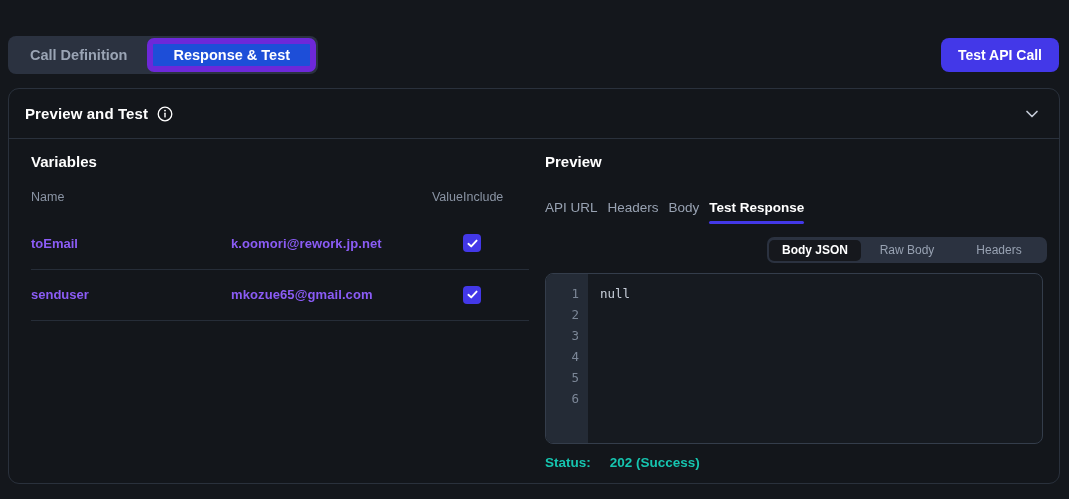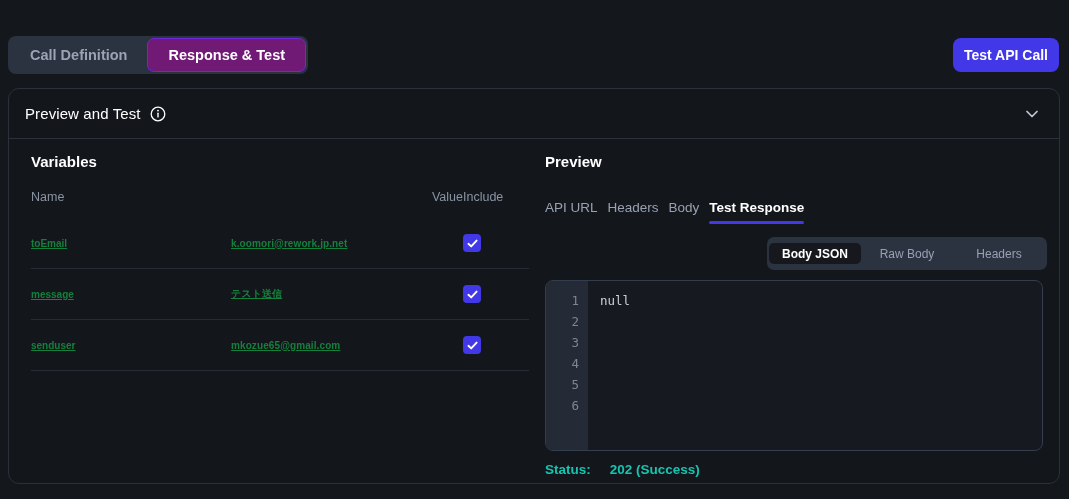--- a/index.html
+++ b/index.html
@@ -36,30 +36,30 @@
     padding: 0 20px;
     display: flex; align-items: center; justify-content: center;
     font-size: 14.5px;
     font-weight: bold;
     border-radius: 7px;
     white-space: nowrap;
     cursor: pointer;
   }
   .tab-switch .seg.inactive { color: #9aa4b4; font-weight: bold; }
   .tab-switch .seg.active {
-    background: #701a75;
-    color: #ffffff;
-    border: 1px solid #6d28d9;
+    background: #1d4ed8;
+    color: #ffffff;
+    border: 6px solid #6d28d9;
   }
 
   .test-api-btn {
     position: absolute;
     right: 10px; top: 22px;
     height: 34px;
-    padding: 0 11px;
+    padding: 0 17px;
     background: #4338e8;
     color: #ffffff;
     font-size: 14px;
     font-weight: bold;
     border: none;
     border-radius: 8px;
     display: flex; align-items: center; justify-content: center;
     cursor: pointer;
     font-family: "Liberation Sans", sans-serif;
   }
@@ -78,21 +78,21 @@
   .card-header {
     position: relative;
     height: 50px;
     border-bottom: 1px solid #2a313c;
     display: flex;
     align-items: center;
     padding: 0 16px;
   }
   .card-title {
     font-size: 15px;
-    font-weight: normal;
+    font-weight: bold;
     color: #ffffff;
     letter-spacing: .1px;
   }
   .info-icon {
     margin-left: 9px;
     width: 16px; height: 16px;
     display: inline-flex; align-items: center; justify-content: center;
     cursor: pointer;
   }
   .chevron-btn {
@@ -124,27 +124,26 @@
     font-size: 12.5px;
     font-weight: normal;
     color: #8a94a4;
     padding: 0 0 14px 0;
     margin-top: 46px;
   }
   table.vars th.col-name  { width: 200px; }
   table.vars th.col-value { width: 232px; text-align: right; }
   table.vars th.col-inc   { width: 66px; }
   table.vars td {
-    font-size: 10px;
-    font-weight: bold;
-    color: #15803d;
+    font-size: 13px;
+    font-weight: bold;
+    color: #8b5cf6;
     padding: 16px 0;
     border-bottom: 1px solid #262d38;
     vertical-align: middle;
-    text-decoration: underline;
   }
   table.vars tr.first td { border-top: none; }
   table.vars td.val-cell { letter-spacing: .1px; }
 
   .cbx {
     width: 18px; height: 18px;
     background: #4338e8;
     border-radius: 4px;
     display: inline-flex;
     align-items: center; justify-content: center;
@@ -179,21 +178,21 @@
     position: absolute;
     left: 0; right: 0; bottom: 0;
     height: 3px;
     background: #4338e8;
     border-radius: 2px;
   }
 
   .segmented {
     margin: 13px 0 0 auto;
     width: 280px;
-    height: 33px;
+    height: 26px;
     background: #2b3240;
     border-radius: 7px;
     display: flex;
     align-items: center;
     padding: 2px;
   }
   .segmented .sseg {
     flex: 1;
     height: 21px;
     display: flex; align-items: center; justify-content: center;
@@ -302,31 +301,20 @@
               <td class="val-cell">k.oomori@rework.jp.net</td>
               <td>
                 <span class="cbx">
                   <svg width="13" height="13" viewBox="0 0 13 13">
                       <path d="M2.4 6.8 L5.2 9.4 L10.6 3.6" fill="none" stroke="#ffffff" stroke-width="1.9" stroke-linecap="round" stroke-linejoin="round"></path>
                     </svg>
                 </span>
               </td>
             </tr>
             <tr>
-              <td>message</td>
-              <td class="val-cell">テスト送信</td>
-              <td>
-                <span class="cbx">
-                  <svg width="13" height="13" viewBox="0 0 13 13">
-                      <path d="M2.4 6.8 L5.2 9.4 L10.6 3.6" fill="none" stroke="#ffffff" stroke-width="1.9" stroke-linecap="round" stroke-linejoin="round"></path>
-                    </svg>
-                </span>
-              </td>
-            </tr>
-            <tr>
               <td>senduser</td>
               <td class="val-cell">mkozue65@gmail.com</td>
               <td>
                 <span class="cbx">
                   <svg width="13" height="13" viewBox="0 0 13 13">
                       <path d="M2.4 6.8 L5.2 9.4 L10.6 3.6" fill="none" stroke="#ffffff" stroke-width="1.9" stroke-linecap="round" stroke-linejoin="round"></path>
                     </svg>
                 </span>
               </td>
             </tr>

